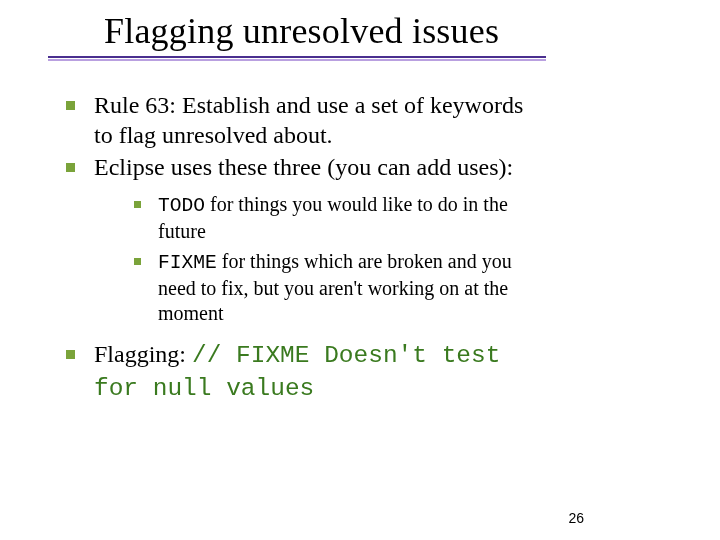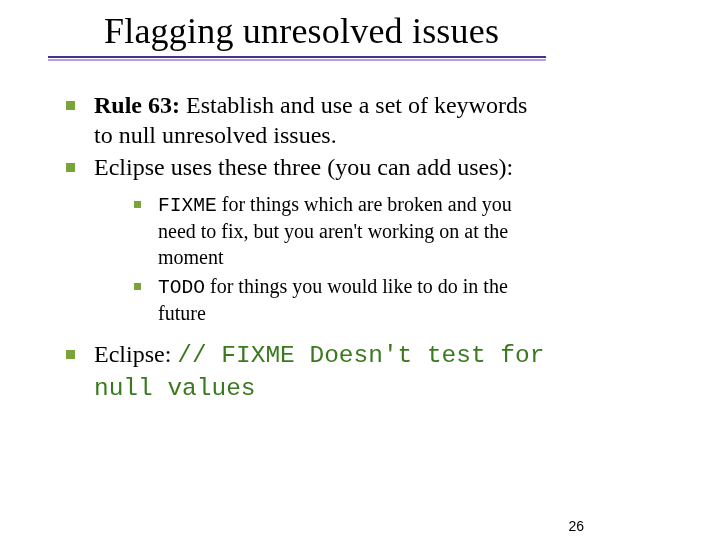--- a/index.html
+++ b/index.html
@@ -81,71 +81,71 @@
   ul.lvl2 > li::before {
     content: "";
     position: absolute;
     left: 6px;
     top: 9px;
     width: 7px;
     height: 7px;
     background: #7aa33a;
   }
   .bold {
-    font-weight: 700;
+    font-weight: 400;
   }
   .code {
     font-family: "Courier New", Courier, monospace;
     font-size: 0.98em;
   }
   .code-green {
     font-family: "Courier New", Courier, monospace;
     color: #3a7a1f;
     font-size: 1.02em;
   }
   .page-num {
     position: absolute;
     right: 12px;
-    bottom: 6px;
+    bottom: 14px;
     font-family: Arial, Helvetica, sans-serif;
     font-size: 14px;
     color: #000;
   }
 </style>
 </head>
 <body>
 
 <div class="slide">
 
   <div class="title-wrap">
     <h1 class="title">Flagging unresolved issues</h1>
     <div class="title-underline"></div>
   </div>
 
   <div class="body">
     <ul class="lvl1">
 
       <li>
-        <span class="bold">Rule 63:</span><span> Establish and use a set of keywords to null unresolved issues.</span>
+        <span class="bold">Rule 63:</span><span> Establish and use a set of keywords to flag unresolved about.</span>
       </li>
 
       <li>
         <span>Eclipse uses these three (you can add uses):</span>
 
         <ul class="lvl2">
           <li>
-            <span class="code">FIXME</span><span> for things which are broken and you need to fix, but you aren't working on at the moment</span>
+            <span class="code">TODO</span><span> for things you would like to do in the future</span>
           </li>
           <li>
-            <span class="code">TODO</span><span> for things you would like to do in the future</span>
+            <span class="code">FIXME</span><span> for things which are broken and you need to fix, but you aren't working on at the moment</span>
           </li>
         </ul>
       </li>
 
       <li>
-        <span>Eclipse: </span><span class="code-green">// FIXME  Doesn't test for null values</span>
+        <span>Flagging: </span><span class="code-green">// FIXME  Doesn't test for null values</span>
       </li>
 
     </ul>
   </div>
 
   <div class="page-num">26</div>
 </div>
 
 </body></html>

